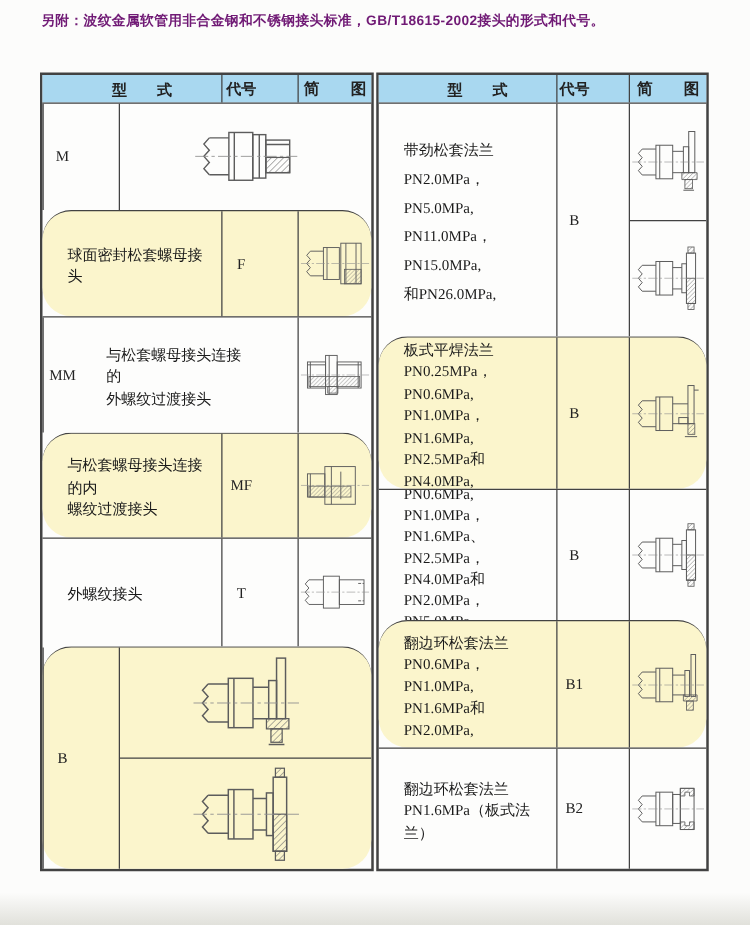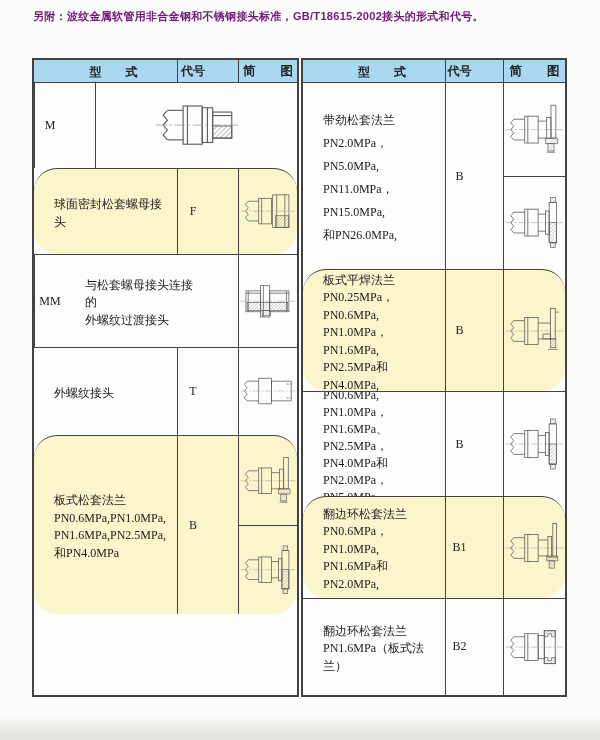--- a/index.html
+++ b/index.html
@@ -146,20 +146,43 @@
             <rect class="ln" x="53" y="27" width="33" height="36"></rect>
             <line class="ln" x1="82" y1="27" x2="82" y2="63"></line>
             <line class="ln" x1="53" y1="31" x2="86" y2="31"></line>
             <rect class="ht" x="14" y="47" width="70" height="14"></rect>
             <rect class="ht" x="40" y="61" width="14" height="9"></rect>
             <line class="cl" x1="3" y1="45" x2="97" y2="45"></line>
           </svg>
         </div>
       </div>
   </div>
+  <div class="trow hl" style="height:85px">
+    <div class="cell type">与松套螺母接头连接的内
+螺纹过渡接头</div>
+    <div class="cell code">MF</div>
+    <div class="cell diag">
+        <div class="dwrap">
+          <svg viewBox="0 0 100 90" preserveAspectRatio="xMidYMid meet">
+            <defs>
+              <pattern id="h" patternUnits="userSpaceOnUse" width="4" height="4" patternTransform="rotate(45)">
+                <line x1="0" y1="0" x2="0" y2="4" stroke="#6f6f6f" stroke-width="1"></line>
+              </pattern>
+            </defs>
+            <rect class="ln" x="12" y="29" width="24" height="32"></rect>
+            <line class="ln" x1="16" y1="29" x2="16" y2="61"></line>
+            <rect class="ln" x="36" y="19" width="42" height="52"></rect>
+            <line class="ln" x1="45" y1="19" x2="45" y2="71"></line>
+            <line class="ln" x1="58" y1="26" x2="58" y2="64"></line>
+            <rect class="ht" x="14" y="46" width="58" height="15"></rect>
+            <line class="cl" x1="3" y1="45" x2="97" y2="45"></line>
+          </svg>
+        </div>
+      </div>
+  </div>
   <div class="trow" style="height:88px">
     <div class="cell type">外螺纹接头</div>
     <div class="cell code">T</div>
     <div class="cell diag">
         <div class="dwrap">
           <svg viewBox="0 0 100 90" preserveAspectRatio="xMidYMid meet">
             <defs>
               <pattern id="h" patternUnits="userSpaceOnUse" width="4" height="4" patternTransform="rotate(45)">
                 <line x1="0" y1="0" x2="0" y2="4" stroke="#6f6f6f" stroke-width="1"></line>
               </pattern>
@@ -170,24 +193,20 @@
             <rect class="ln" x="34" y="23" width="22" height="44"></rect>
             <rect class="ln" x="56" y="28" width="34" height="34"></rect>
             <line class="ln" x1="82" y1="33" x2="90" y2="33" stroke-dasharray="4 2"></line>
             <line class="ln" x1="82" y1="57" x2="90" y2="57" stroke-dasharray="4 2"></line>
             <line class="cl" x1="3" y1="45" x2="97" y2="45"></line>
           </svg>
         </div>
       </div>
   </div>
   <div class="trow hl" style="height:179px">
-    <div class="cell type">板式松套法兰
-PN0.6MPa,PN1.0MPa,
-PN1.6MPa,PN2.5MPa,
-和PN4.0MPa</div>
     <div class="cell code">B</div>
     <div class="cell diag">
         <div class="dwrap">
           <svg viewBox="0 0 100 90" preserveAspectRatio="xMidYMid meet">
             <defs>
               <pattern id="h" patternUnits="userSpaceOnUse" width="4" height="4" patternTransform="rotate(45)">
                 <line x1="0" y1="0" x2="0" y2="4" stroke="#6f6f6f" stroke-width="1"></line>
               </pattern>
             </defs>
             <polyline class="ln" points="16,28 11,33.7 16,39.3 11,45 16,50.7 11,56.3 16,62"></polyline>

